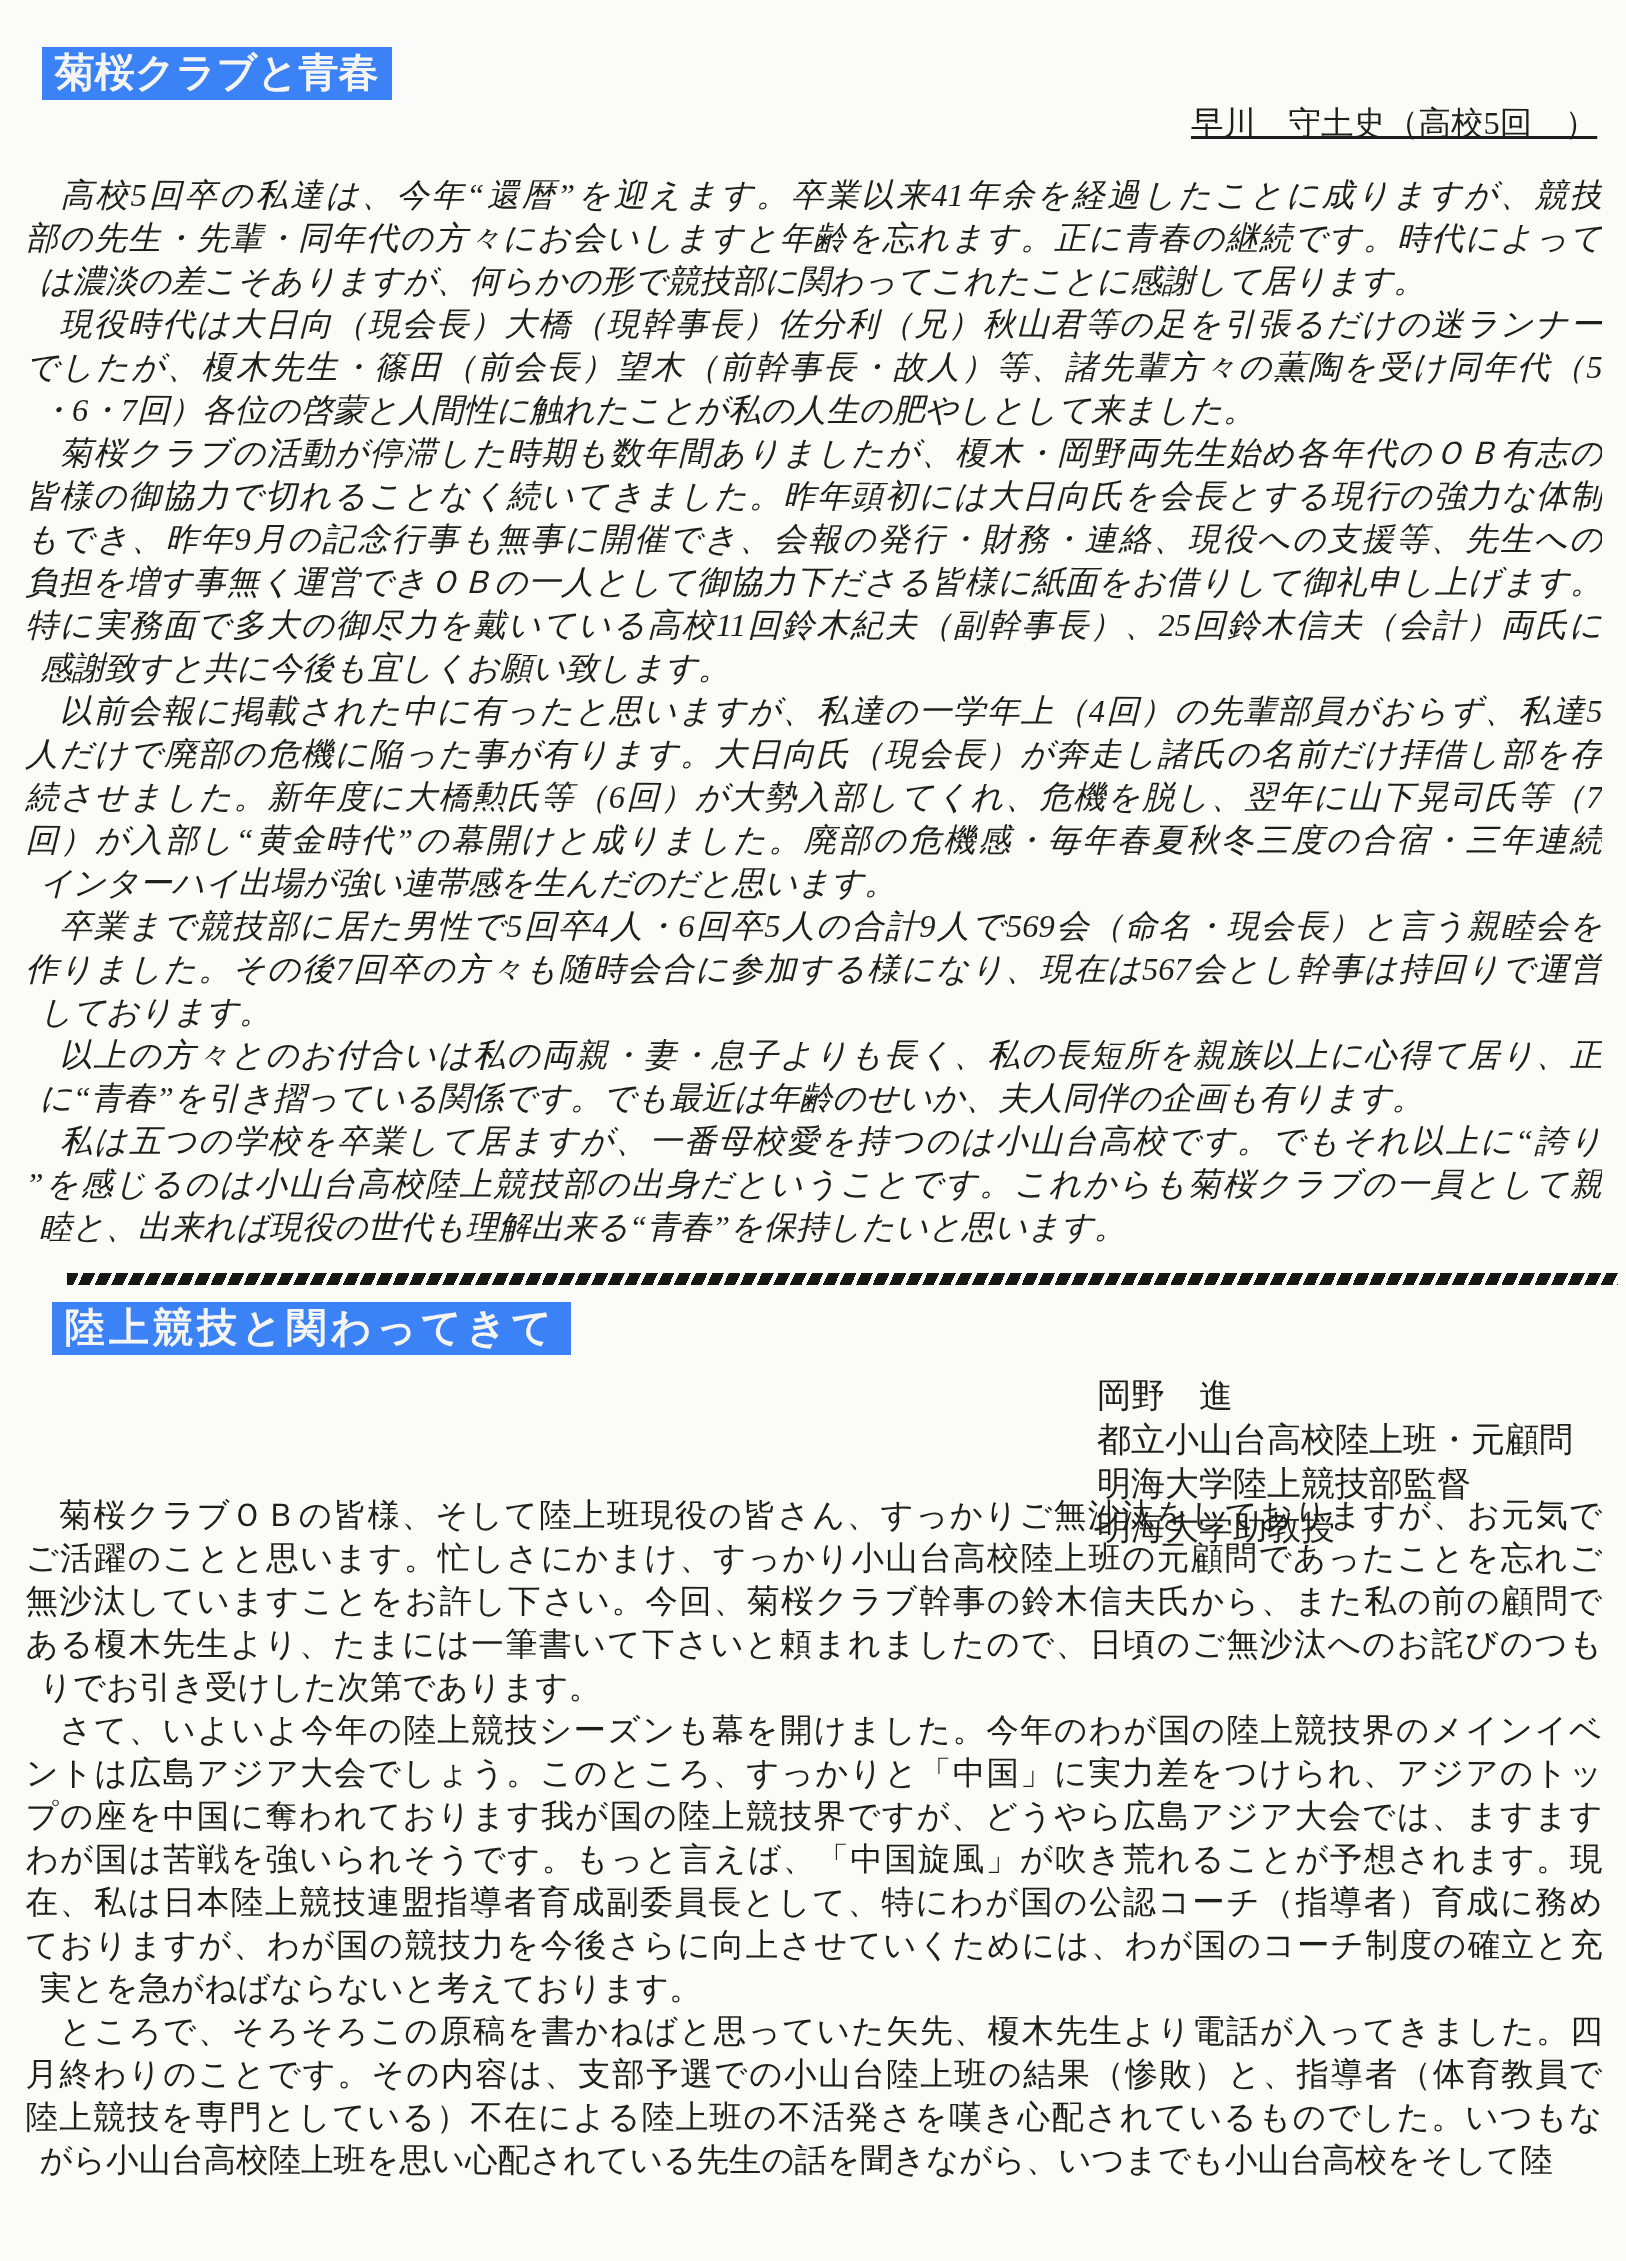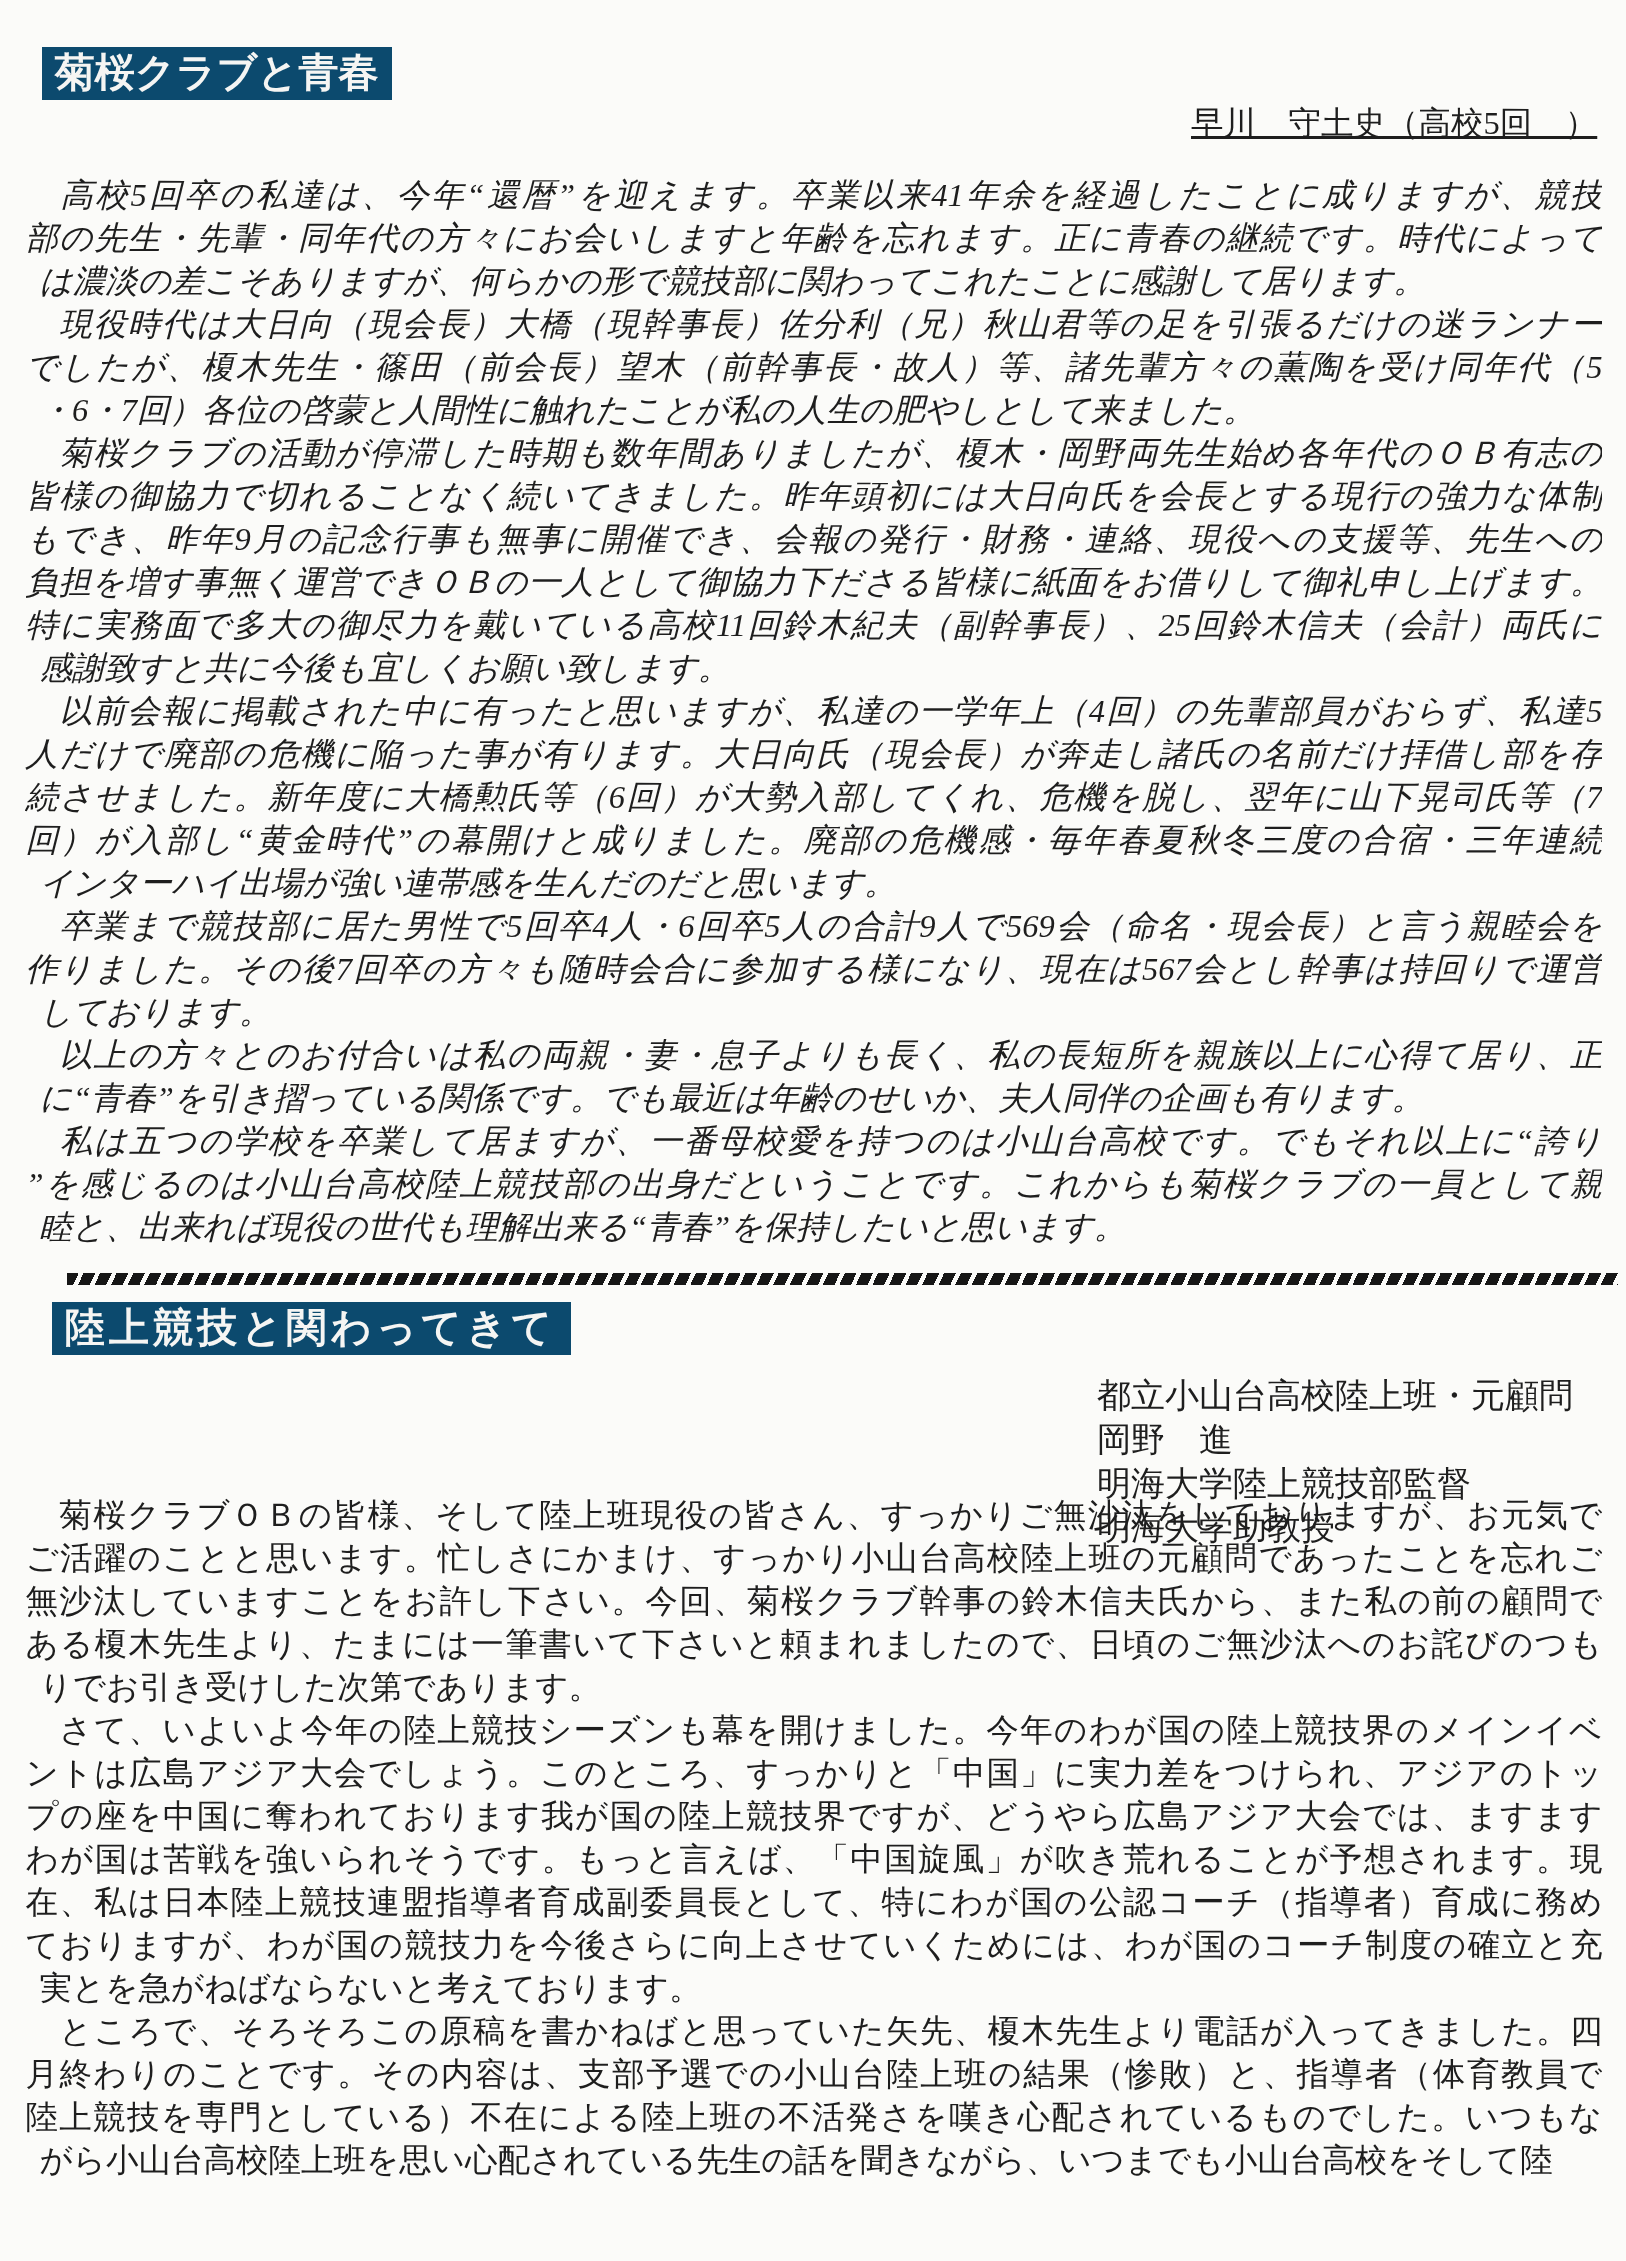--- a/index.html
+++ b/index.html
@@ -10,21 +10,21 @@
   .page {
     position: relative;
     width: 1627px;
     height: 2261px;
     background: #fbfbf9;
     overflow: hidden;
     color: #1e1e1e;
   }
   .title-box {
     position: absolute;
-    background: #0c4a6e;
+    background: #3b82f6;
     color: #f5f5f3;
     font-weight: bold;
     font-size: 40px;
     line-height: 40px;
     padding: 6.4px 14px 7px 12.7px;
     white-space: nowrap;
   }
   .title-box.t1 { left: 42px; top: 47px; }
   .title-box.t2 { left: 52px; top: 1302px; letter-spacing: 4.2px; }
   .author-1 {
@@ -127,22 +127,22 @@
         <div class="line">”を感じるのは小山台高校陸上競技部の出身だということです。これからも菊桜クラブの一員として親</div>
         <div class="line line-last">睦と、出来れば現役の世代も理解出来る“青春”を保持したいと思います。</div>
       </div>
     </div>
 
   <div class="divider"></div>
 
   <div class="title-box t2">陸上競技と関わってきて</div>
 
   <div class="author-block-2">
+    <div class="author-line">岡野　進</div>
     <div class="author-line">都立小山台高校陸上班・元顧問</div>
-    <div class="author-line">岡野　進</div>
     <div class="author-line">明海大学陸上競技部監督</div>
     <div class="author-line">明海大学助教授</div>
   </div>
 
   <div class="body-text body-2">
       <div class="para">
         <div class="line">　菊桜クラブＯＢの皆様、そして陸上班現役の皆さん、すっかりご無沙汰をしておりますが、お元気で</div>
         <div class="line">ご活躍のことと思います。忙しさにかまけ、すっかり小山台高校陸上班の元顧問であったことを忘れご</div>
         <div class="line">無沙汰していますことをお許し下さい。今回、菊桜クラブ幹事の鈴木信夫氏から、また私の前の顧問で</div>
         <div class="line">ある榎木先生より、たまには一筆書いて下さいと頼まれましたので、日頃のご無沙汰へのお詫びのつも</div>

